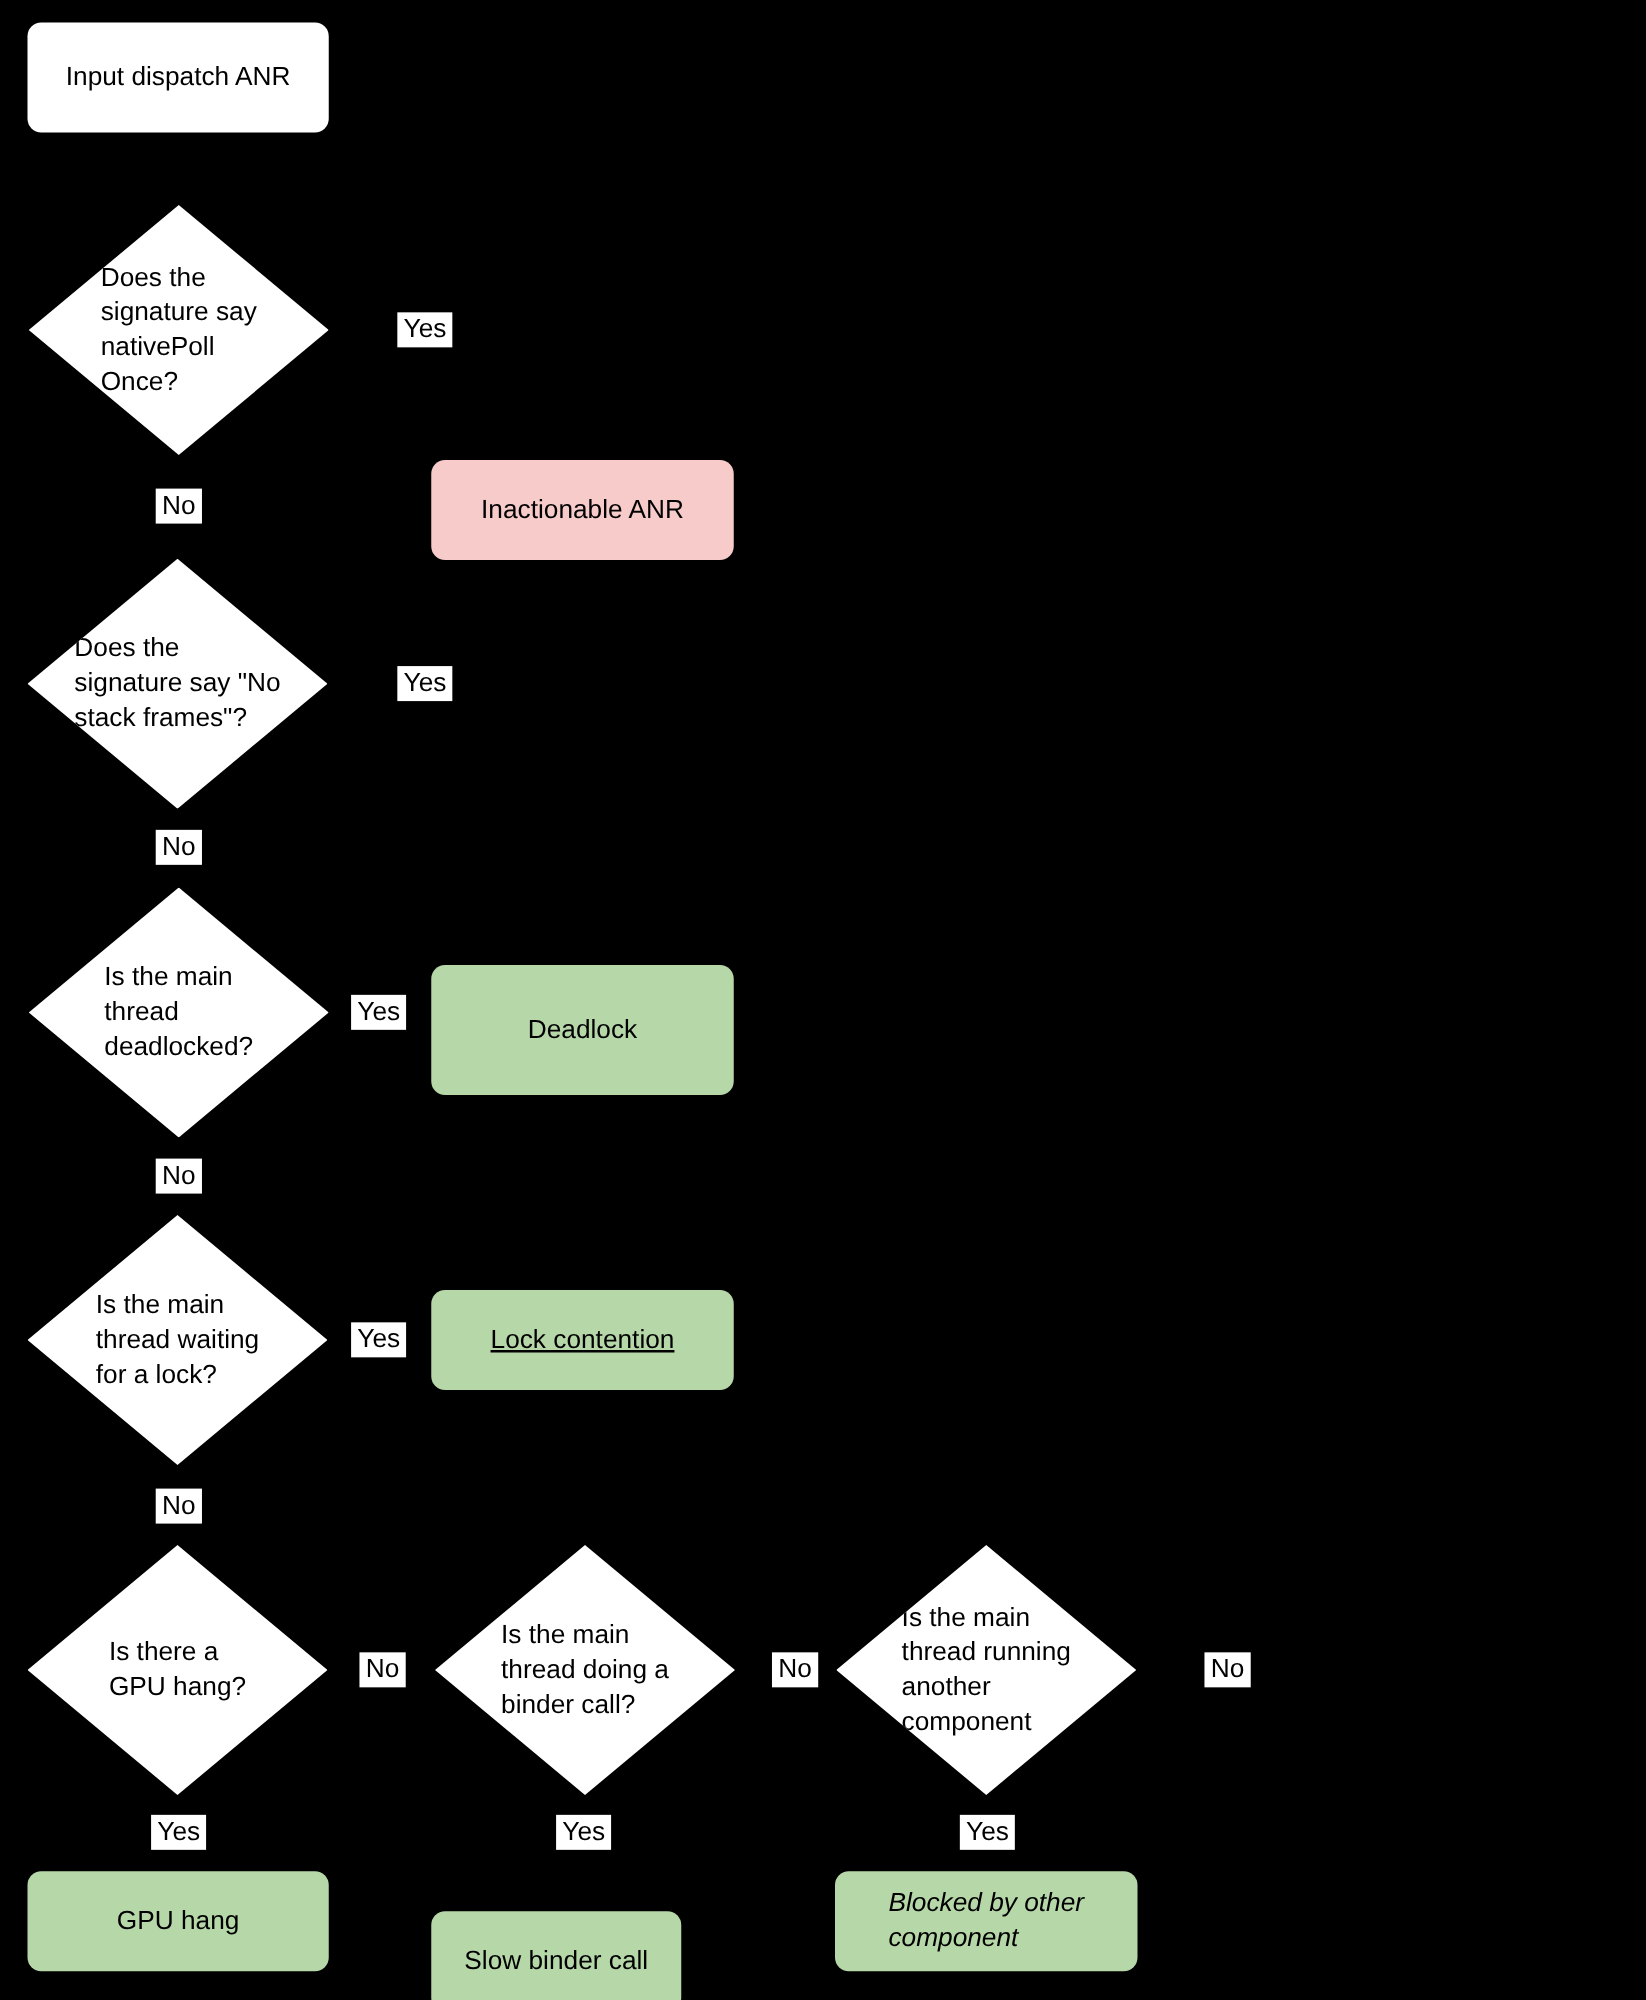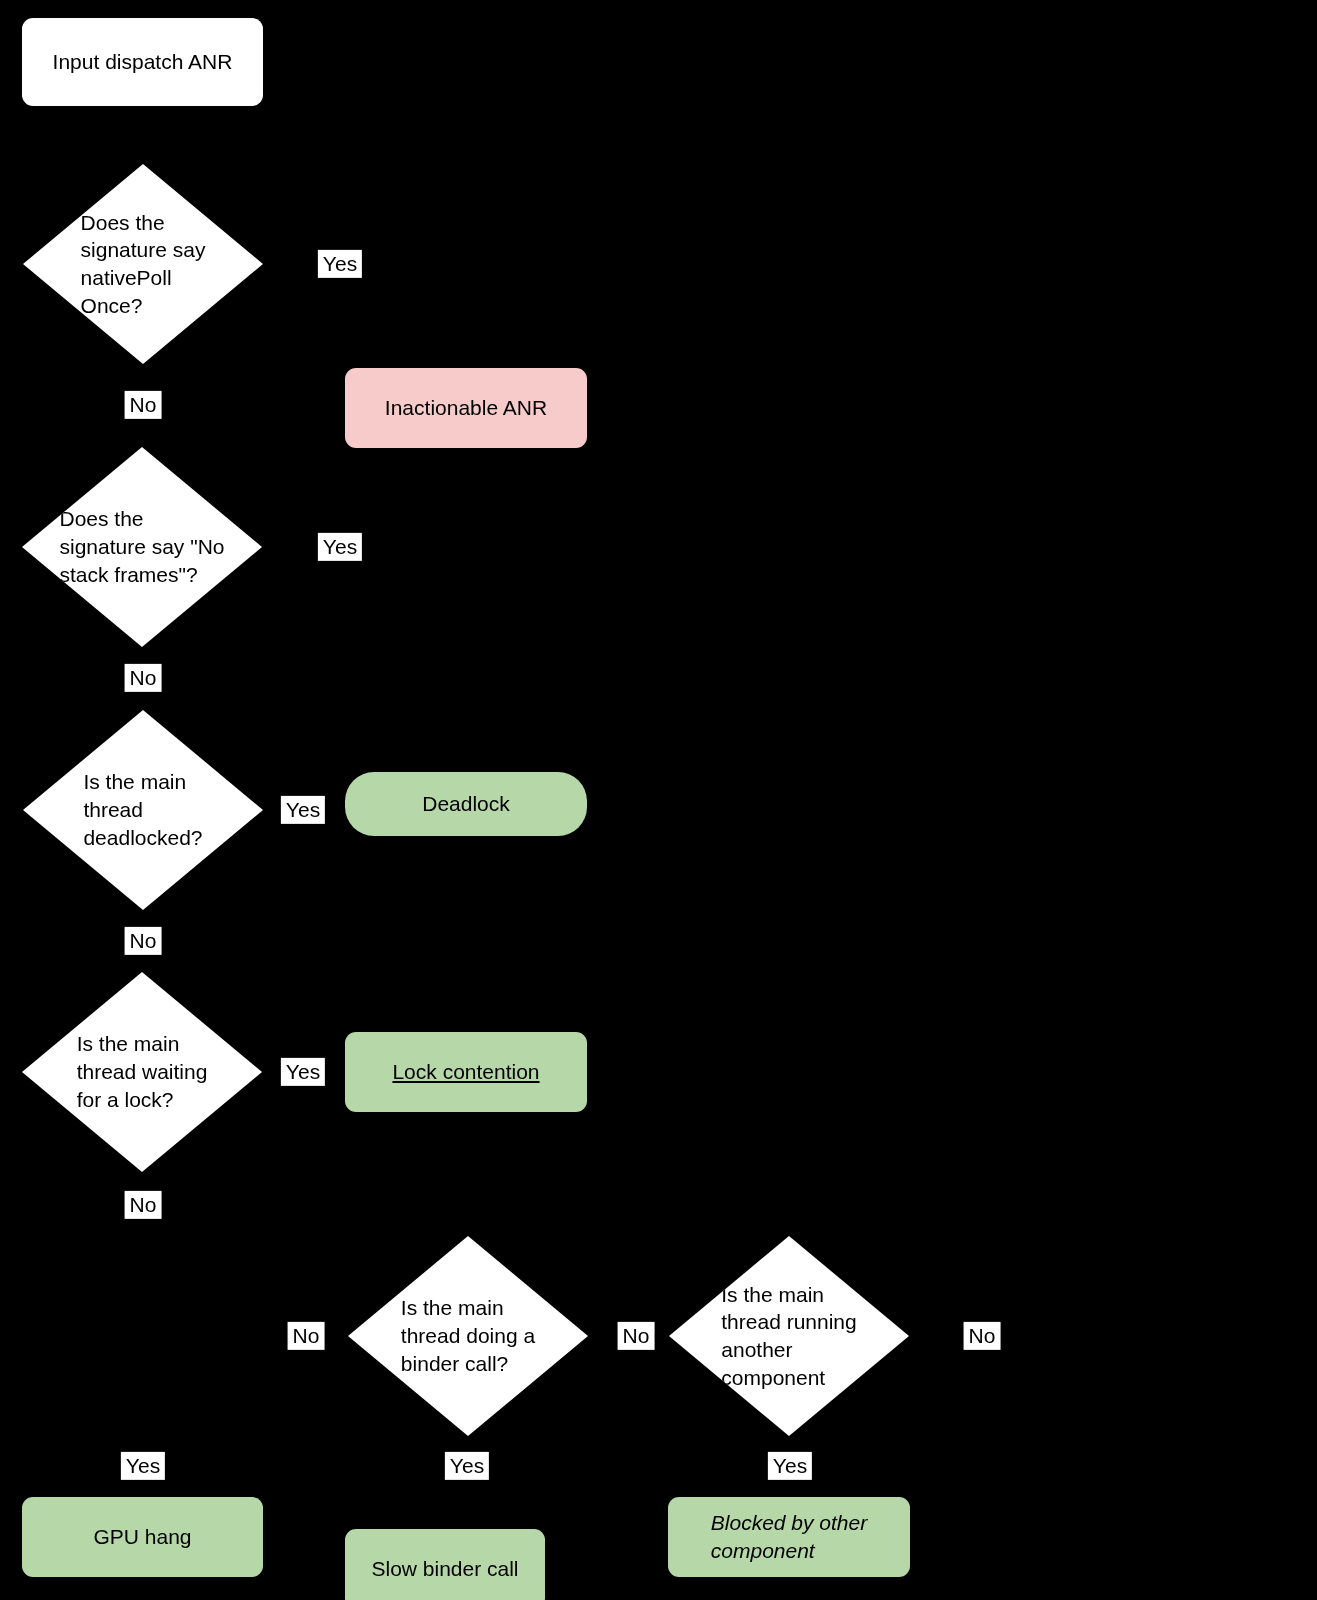--- a/index.html
+++ b/index.html
@@ -43,21 +43,21 @@
   
   #start        { left: 22px;   top: 18px;   width: 241px; height: 88px; }
   #d1           { left: 23px;   top: 164px;  width: 240px; height: 200px; }
   #d2           { left: 22px;   top: 447px;  width: 240px; height: 200px; }
   #d3           { left: 23px;   top: 710px;  width: 240px; height: 200px; }
   #d4           { left: 22px;   top: 972px;  width: 240px; height: 200px; }
   #d5           { left: 22px;   top: 1236px; width: 240px; height: 200px; }
   #d6           { left: 348px;  top: 1236px; width: 240px; height: 200px; }
   #d7           { left: 669px;  top: 1236px; width: 240px; height: 200px; }
   #inactionable { left: 345px;  top: 368px;  width: 242px; height: 80px; }
-  #deadlock     { left: 345px;  top: 772px;  width: 242px; height: 64px; border-radius: 29px; }
+  #deadlock     { left: 345px;  top: 772px;  width: 242px; height: 104px; }
   #lock         { left: 345px;  top: 1032px; width: 242px; height: 80px; text-decoration: underline; }
   #generic      { left: 1055px; top: 1295px; width: 240px; height: 80px; }
   #gpu          { left: 22px;   top: 1497px; width: 241px; height: 80px; }
   #binder       { left: 345px;  top: 1497px; width: 200px; height: 80px; margin-top: 32px; }
   #blocked      { left: 668px;  top: 1497px; width: 242px; height: 80px; font-style: italic; }
   
   #yes1 { left: 340px; top: 264px; }
   #yes2 { left: 340px; top: 547px; }
   #yes3 { left: 303px; top: 810px; }
   #yes4 { left: 303px; top: 1072px; }
@@ -85,20 +85,22 @@
 Once?</div>
   <div id="d2" class="node diamond white">Does the
 signature say "No
 stack frames"?</div>
   <div id="d3" class="node diamond white">Is the main
 thread
 deadlocked?</div>
   <div id="d4" class="node diamond white">Is the main
 thread waiting
 for a lock?</div>
+  <div id="d5" class="node diamond white">Is there a
+GPU hang?</div>
   <div id="d6" class="node diamond white">Is the main
 thread doing a
 binder call?</div>
   <div id="d7" class="node diamond white">Is the main
 thread running
 another
 component</div>
 
   <div id="inactionable" class="node rect red">Inactionable ANR</div>
   <div id="deadlock" class="node rect green">Deadlock</div>

